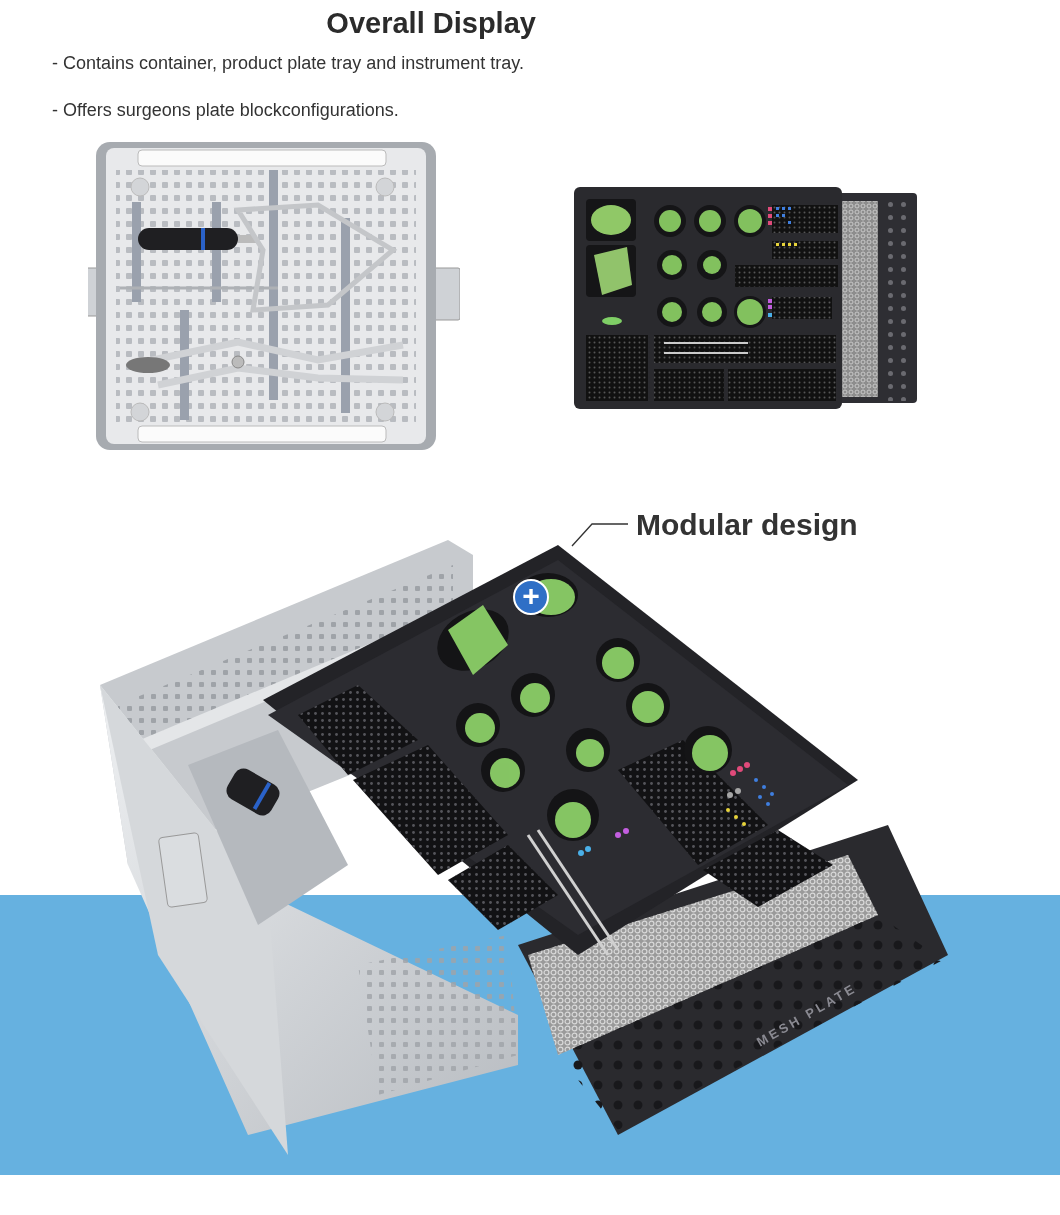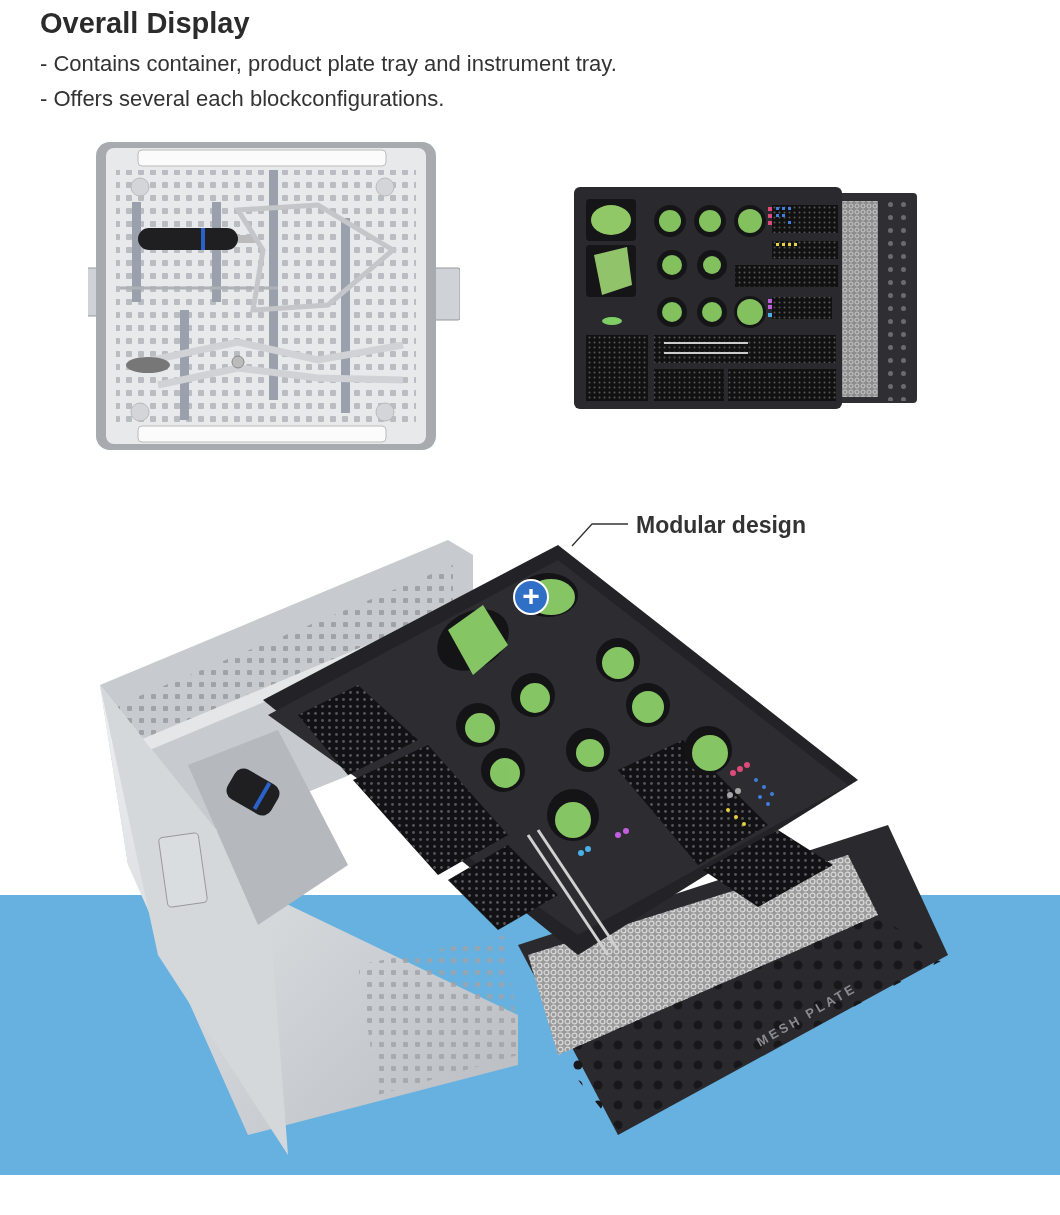--- a/index.html
+++ b/index.html
@@ -1,35 +1,35 @@
 <!DOCTYPE html>
 <html><head>
 <meta charset="utf-8">
 <style>
   html,body{margin:0;padding:0;background:#fff;}
   body{width:1060px;height:1215px;position:relative;overflow:hidden;font-family:"Liberation Sans",sans-serif;color:#222;}
   .hdr{position:absolute;left:40px;top:6px;}
-  .hdr h1{margin:0;font-size:29px;font-weight:bold;color:#2b2b2b;letter-spacing:0px;line-height:34px;}
-  .bullet{font-size:22px;color:#333;line-height:35px;margin:0;}
+  .hdr h1{margin:0;font-size:29px;font-weight:bold;color:#2b2b2b;letter-spacing:0px;line-height:34px;text-align:right;}
+  .bullet{font-size:18px;color:#333;line-height:35px;margin:12px;}
   .blue-band{position:absolute;left:0;top:895px;width:1060px;height:280px;background:#66b1e0;}
   .img-box{position:absolute;}
   .callout{position:absolute;left:636px;top:511px;}
-  .callout h2{margin:0;font-size:23px;font-weight:bold;color:#333;line-height:28px;}
+  .callout h2{margin:0;font-size:30px;font-weight:bold;color:#333;line-height:28px;}
   .callout p{margin:4px 0 0 0;font-size:19px;color:#555;line-height:25px;width:390px;}
   .plus-btn{position:absolute;left:513px;top:579px;width:36px;height:36px;border-radius:50%;background:#2f6fc6;border:2px solid #fff;box-sizing:border-box;display:flex;align-items:center;justify-content:center;cursor:pointer;}
   .plus-btn span{color:#fff;font-size:30px;font-weight:bold;line-height:30px;margin-top:-2px;}
   svg text{font-family:"Liberation Sans",sans-serif;}
 </style>
 </head>
 <body>
 
 <div class="hdr">
   <h1>Overall Display</h1>
   <p class="bullet" style="margin-top:6px;">- Contains container, product plate tray and instrument tray.</p>
-  <p class="bullet">- Offers several each blockconfigurations.</p>
+  <p class="bullet">- Offers surgeons plate blockconfigurations.</p>
 </div>
 
 <div class="blue-band"></div>
 
 <div class="img-box" style="left:88px;top:140px;width:372px;height:315px;">
   <svg width="372" height="315" viewBox="0 0 372 315">
     <defs>
       <pattern id="holes1" width="12" height="13" patternUnits="userSpaceOnUse">
         <rect x="2" y="3" width="6" height="6" rx="1" fill="#b9bcc1"></rect>
       </pattern>

